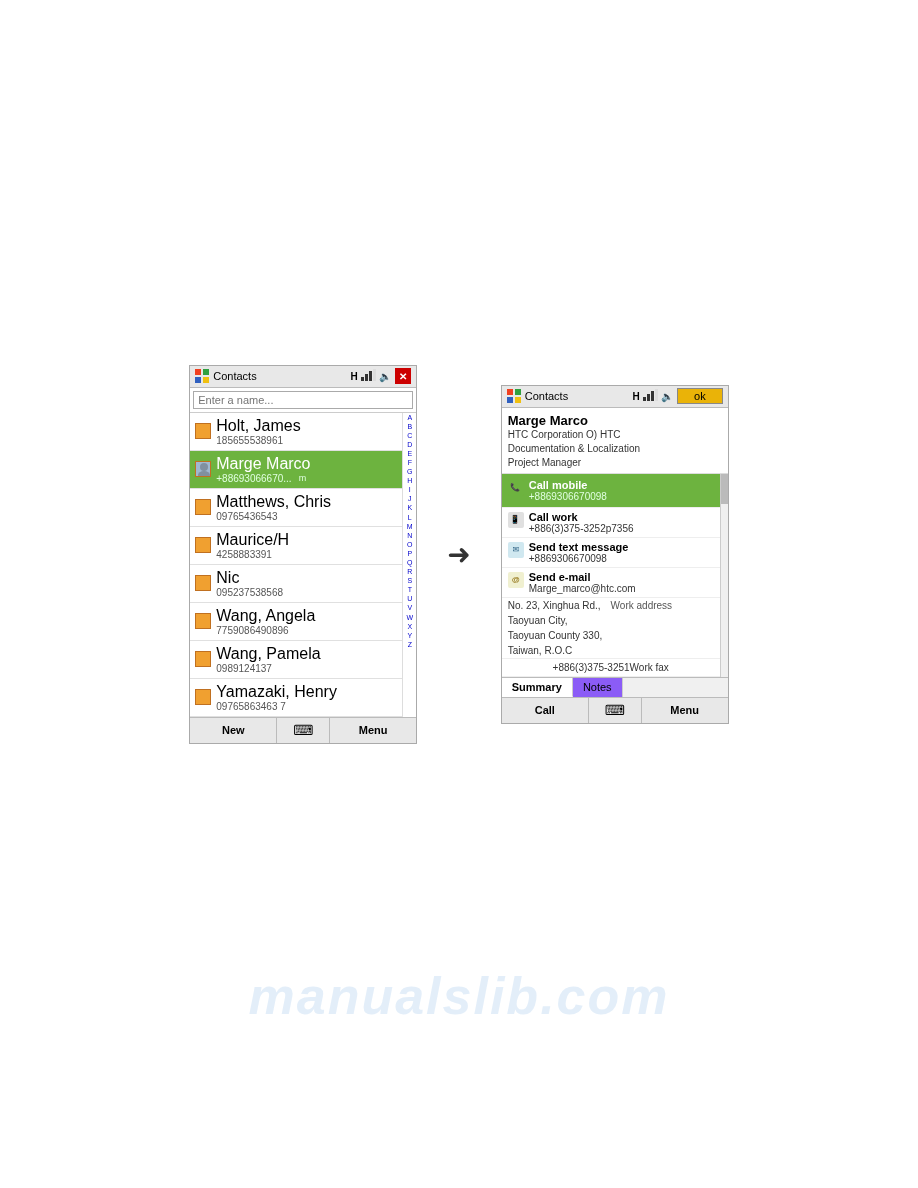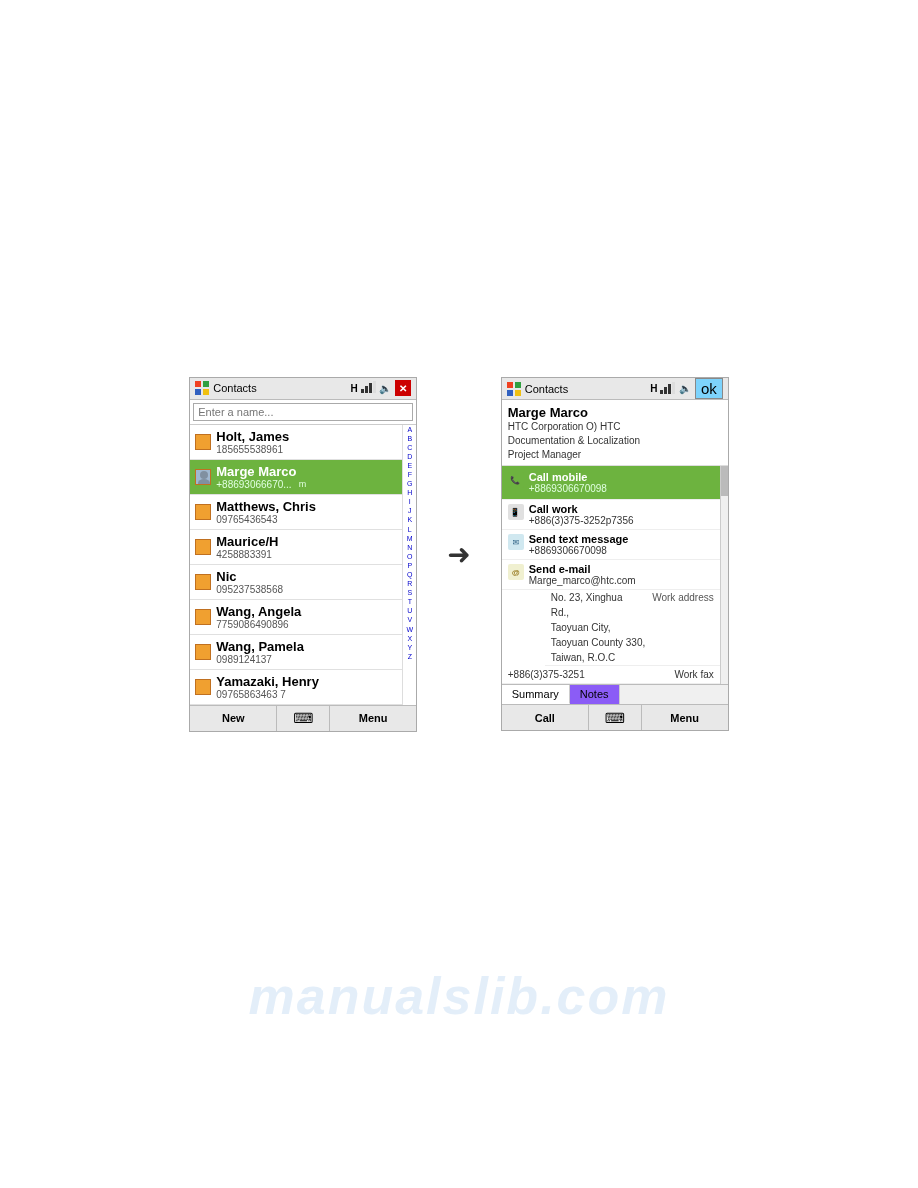--- a/index.html
+++ b/index.html
@@ -85,24 +85,24 @@
       height: 16px;
       display: flex;
       align-items: center;
       justify-content: center;
       font-size: 10px;
       font-weight: bold;
       cursor: pointer;
     }
 
     .ok-btn {
-      background: #7dd3fc;
+      background: #eab308;
       border: 1px solid #888;
-      padding: 1px 5px;
-      font-size: 15px;
+      padding: 1px 16px;
+      font-size: 11px;
       cursor: pointer;
     }
 
     
     .search-bar {
       padding: 3px;
       border-bottom: 1px solid #ccc;
     }
 
     .search-input {
@@ -153,22 +153,22 @@
       background: #a0b8d0;
       overflow: hidden;
     }
 
     .contact-info {
       flex: 1;
       min-width: 0;
     }
 
     .contact-name {
-      font-weight: bold;
-      font-size: 13px;
+      font-weight: normal;
+      font-size: 16px;
       color: #000;
     }
 
     .contact-item.selected .contact-name {
       color: white;
     }
 
     .contact-number {
       font-size: 10px;
       color: #555;
@@ -315,37 +315,36 @@
     .detail-section.highlight .detail-action-value {
       color: #e0ffe0;
     }
 
     .detail-address {
       padding: 0 6px;
       font-size: 10px;
       color: #333;
       border-bottom: 1px solid #eee;
       line-height: 1.5;
-      margin-left: 43px;
     }
 
     .address-row {
       display: flex;
       gap: 10px;
     }
 
     .address-type {
       color: #555;
       white-space: nowrap;
     }
 
     .detail-fax {
       padding: 3px 6px;
       display: flex;
-      justify-content: space-between;
+      justify-content: center;
       font-size: 10px;
       color: #333;
       border-bottom: 1px solid #eee;
     }
 
     
     .scroll-bar {
       width: 8px;
       background: #f0f0f0;
       border-left: 1px solid #ccc;
@@ -370,21 +369,21 @@
       padding: 3px 10px;
       font-size: 11px;
       border-right: 1px solid #ccc;
       cursor: pointer;
       background: #8b5cf6;
     }
 
     .detail-tab.active {
       background: #fff;
       border-bottom: 1px solid #fff;
-      font-weight: normal;
+      font-weight: bold;
     }
 
     .icon-phone-green {
       background: #6db33f;
       border-radius: 2px;
       display: flex;
       align-items: center;
       justify-content: center;
       color: white;
       font-size: 8px;

